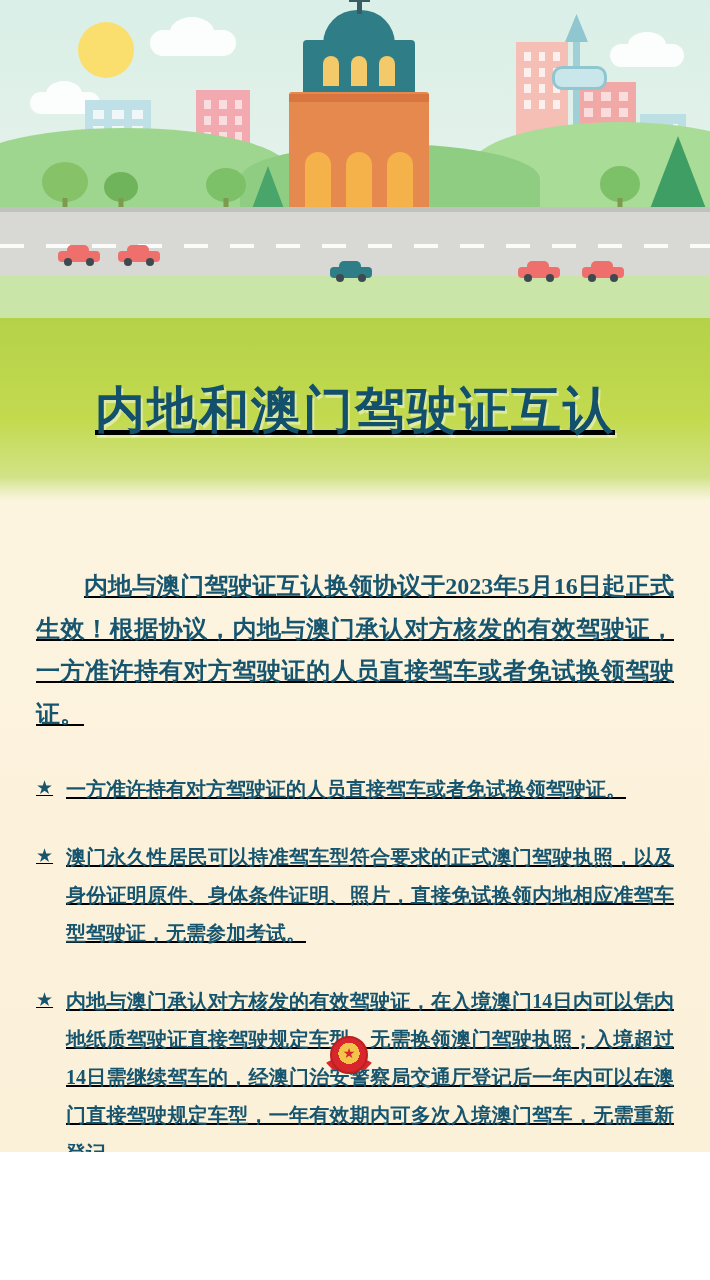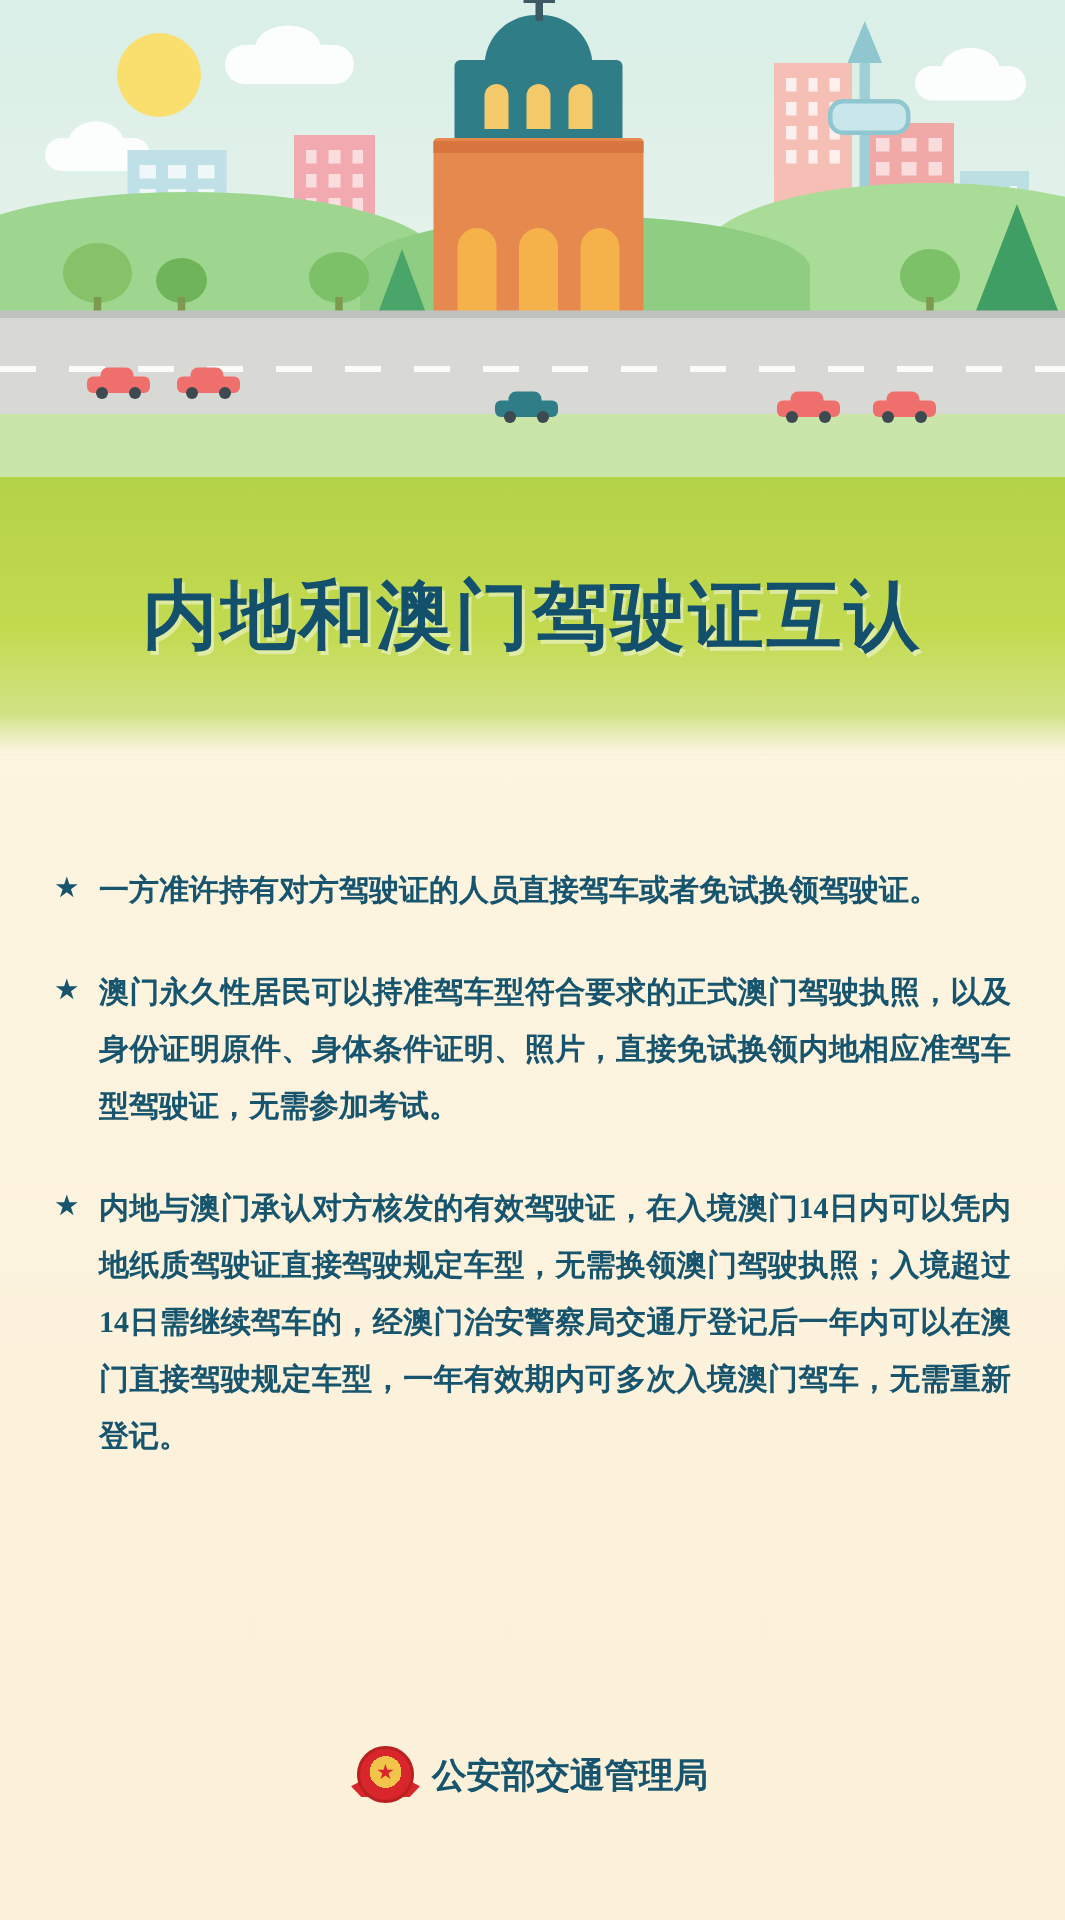--- a/index.html
+++ b/index.html
@@ -6,23 +6,24 @@
     margin: 0;
     padding: 0;
     background: #ffffff;
   }
   body {
     font-family: "Liberation Sans", sans-serif;
   }
   .poster {
     position: relative;
     width: 710px;
-    height: 1280px;
+    height: 1152px;
     overflow: hidden;
     background: linear-gradient(180deg, #fdf6e3 0%, #fdf4e0 45%, #fbf0d8 100%);
+    text-decoration: underline;
   }
 
   
   .hero {
     position: relative;
     width: 710px;
     height: 318px;
     background: linear-gradient(180deg, #d9efe7 0%, #e4f2ea 55%, #eaf4ec 100%);
     overflow: hidden;
   }
@@ -444,20 +445,21 @@
         <div class="wh l"></div>
         <div class="wh r"></div>
       </div>
   </div>
 
   <div class="title-band">
     <div class="poster-title">内地和澳门驾驶证互认</div>
   </div>
 
   <div class="content">
+    <p class="lead">内地与澳门驾驶证互认换领协议于2023年5月16日起正式生效！根据协议，内地与澳门承认对方核发的有效驾驶证，一方准许持有对方驾驶证的人员直接驾车或者免试换领驾驶证。</p>
 
     <div class="bullets">
       <div class="bullet">
         <span class="star">★</span>
         <span class="bullet-text">一方准许持有对方驾驶证的人员直接驾车或者免试换领驾驶证。</span>
       </div>
       <div class="bullet">
         <span class="star">★</span>
         <span class="bullet-text">澳门永久性居民可以持准驾车型符合要求的正式澳门驾驶执照，以及身份证明原件、身体条件证明、照片，直接免试换领内地相应准驾车型驾驶证，无需参加考试。</span>
       </div>
@@ -467,16 +469,15 @@
       </div>
     </div>
   </div>
 
   <div class="footer">
     <div class="emblem">
       <div class="wings"></div>
       <div class="ring"></div>
       <div class="star-c">★</div>
     </div>
-    <div class="footer-label">公安部交通管理局</div>
   </div>
 
 </div>
 
 </body></html>

